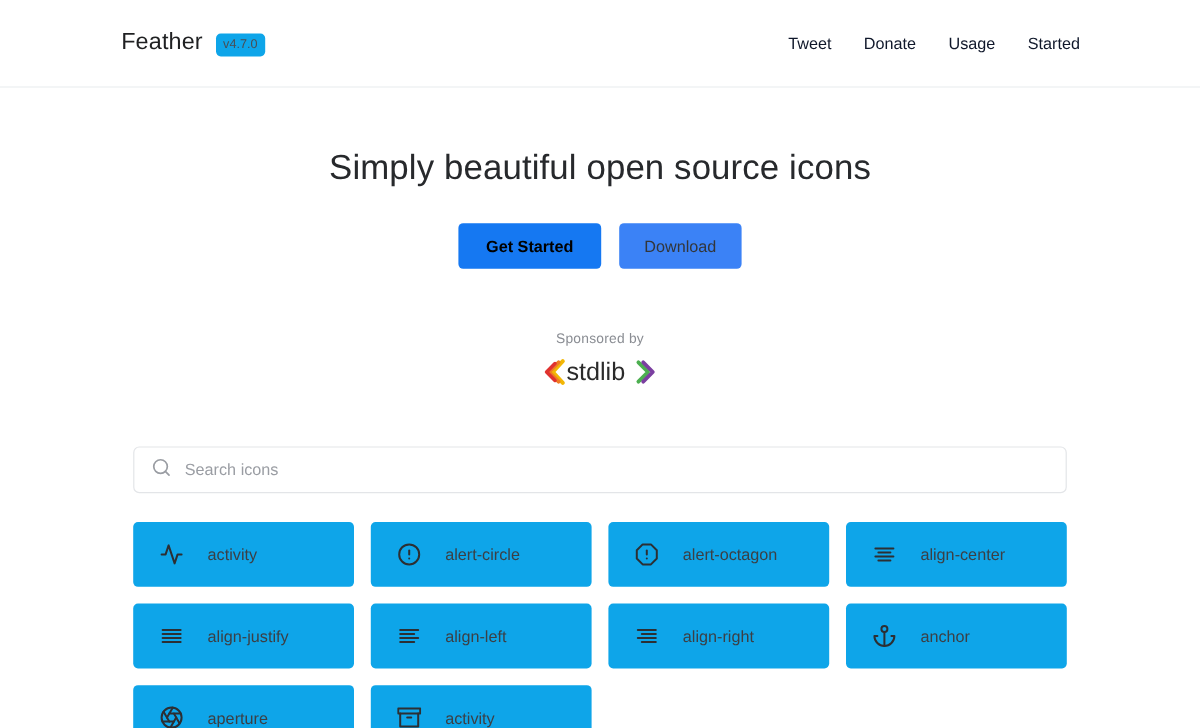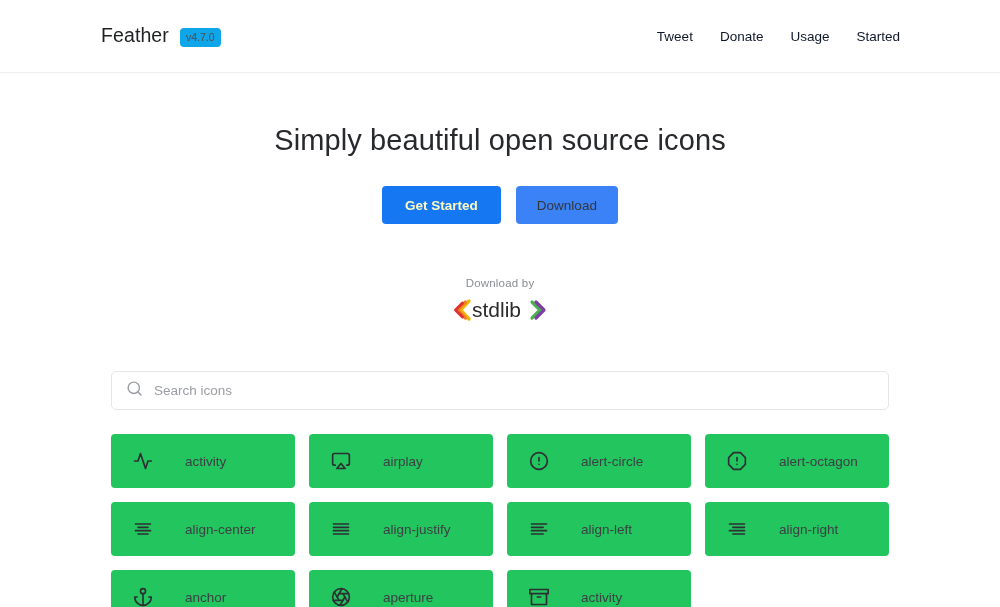--- a/index.html
+++ b/index.html
@@ -65,21 +65,21 @@
     border-radius: 4px;
     font-family: inherit;
     cursor: pointer;
     height: 38px;
     display: inline-flex;
     align-items: center;
     justify-content: center;
   }
   .btn-primary {
     background: #1578f2;
-    color: #fef9c3;
+    color: #000000;
     font-size: 13.5px;
     font-weight: 700;
     padding: 16px 23px;
   }
   .btn-secondary {
     background: #3b82f6;
     color: #33363a;
     font-size: 13.5px;
     font-weight: 400;
     padding: 0 21px;
@@ -124,27 +124,27 @@
 
   
   .icon-grid {
     padding: 0 111px;
     margin-top: 24px;
     display: grid;
     grid-template-columns: repeat(4, 1fr);
     gap: 14px 14px;
   }
   .icon-card {
-    background: #22c55e;
+    background: #0ea5e9;
     border-radius: 4px;
     height: 54px;
     display: flex;
     align-items: center;
     padding-left: 22px;
-    gap: 32px;
+    gap: 20px;
     cursor: pointer;
   }
   .icon-card .glyph {
     width: 20px; height: 20px;
     display: inline-flex;
     align-items: center;
     justify-content: center;
     color: #2c2f33;
     flex: none;
   }
@@ -173,21 +173,21 @@
 
 <section class="hero">
   <h1 class="hero-title">Simply beautiful open source icons</h1>
   <div class="cta-row">
     <button class="btn btn-primary">Get Started</button>
     <button class="btn btn-secondary">Download</button>
   </div>
 </section>
 
 <section class="sponsor">
-  <div class="sponsor-label">Download by</div>
+  <div class="sponsor-label">Sponsored by</div>
   <div class="sponsor-logo">
     <svg width="96" height="26" viewBox="0 0 96 26" aria-hidden="true">
 
       <path d="M17 4 L8.5 13 L17 22" fill="none" stroke="#f2b705" stroke-width="3.4" stroke-linecap="round" stroke-linejoin="round"></path>
       <path d="M13.5 5 L5.5 13 L13.5 21" fill="none" stroke="#ef7d23" stroke-width="3.2" stroke-linecap="round" stroke-linejoin="round"></path>
       <path d="M10.5 6 L3.5 13 L10.5 20" fill="none" stroke="#e0322f" stroke-width="3" stroke-linecap="round" stroke-linejoin="round"></path>
 
       <text x="20" y="20" font-family="'Liberation Sans', sans-serif" font-size="21" font-weight="400" fill="#2b2b2b">stdlib</text>
 
       <path d="M80 5 L88 13 L80 21" fill="none" stroke="#4caf50" stroke-width="3.2" stroke-linecap="round" stroke-linejoin="round"></path>
@@ -212,29 +212,20 @@
 
   <div class="icon-card">
     <span class="glyph">
       <svg viewBox="0 0 24 24" fill="none" stroke="currentColor" stroke-width="2" stroke-linecap="round" stroke-linejoin="round">
           <polyline points="22 12 18 12 15 21 9 3 6 12 2 12"></polyline>
         </svg>
     </span>
     <span class="label">activity</span>
   </div>
 
-  <div class="icon-card">
-    <span class="glyph">
-      <svg viewBox="0 0 24 24" fill="none" stroke="currentColor" stroke-width="2" stroke-linecap="round" stroke-linejoin="round">
-          <path d="M5 17H4a2 2 0 0 1-2-2V5a2 2 0 0 1 2-2h16a2 2 0 0 1 2 2v10a2 2 0 0 1-2 2h-1"></path>
-          <polygon points="12 15 17 21 7 21 12 15"></polygon>
-        </svg>
-    </span>
-    <span class="label">airplay</span>
-  </div>
 
   <div class="icon-card">
     <span class="glyph">
       <svg viewBox="0 0 24 24" fill="none" stroke="currentColor" stroke-width="2" stroke-linecap="round" stroke-linejoin="round">
           <circle cx="12" cy="12" r="10"></circle>
           <line x1="12" y1="8" x2="12" y2="12"></line>
           <line x1="12" y1="16" x2="12.01" y2="16"></line>
         </svg>
     </span>
     <span class="label">alert-circle</span>

